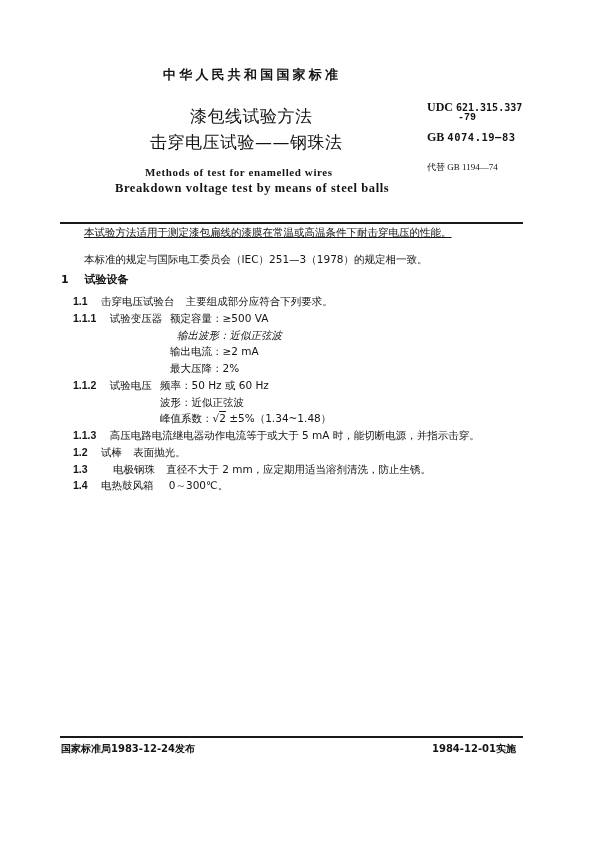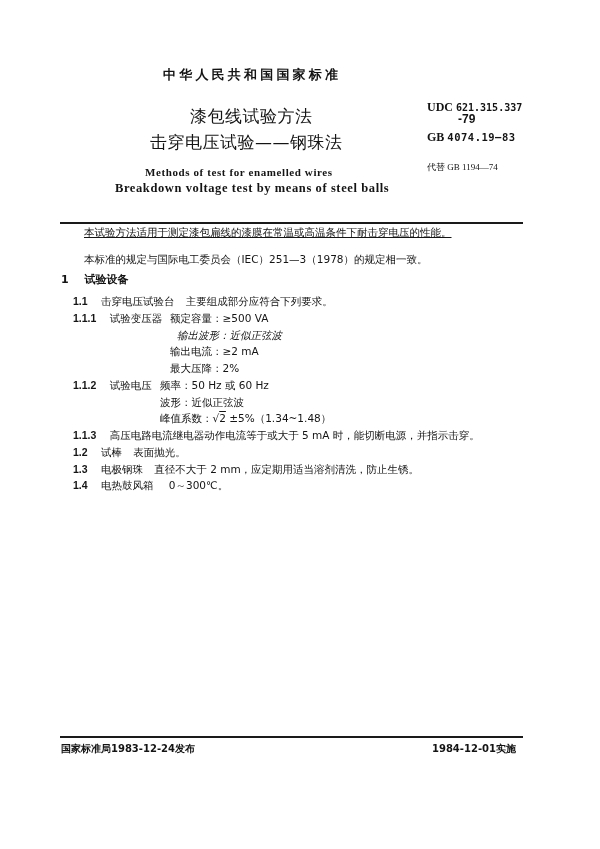--- a/index.html
+++ b/index.html
@@ -7,21 +7,21 @@
          font-family: "DejaVu Serif", "Liberation Serif", serif; color: #141414; }
   .abs { position: absolute; white-space: nowrap; line-height: 1; }
   .hdr { left: 163px; top: 68px; font-size: 13px; font-weight: bold; letter-spacing: 3.2px;
          font-family: "DejaVu Sans", sans-serif; }
   .title1 { left: 190px; top: 108px; font-size: 17px; letter-spacing: 0.5px; font-family: "DejaVu Sans", sans-serif; }
   .title2 { left: 150px; top: 134px; font-size: 17px; letter-spacing: 0.5px; font-family: "DejaVu Sans", sans-serif; }
   .en1 { left: 145px; top: 167px; font-size: 11px; font-weight: bold; font-family: "Liberation Serif", serif; letter-spacing: 0.6px; }
   .en2 { left: 115px; top: 182px; font-size: 12.5px; font-weight: bold; font-family: "Liberation Serif", serif; letter-spacing: 0.6px; }
   .udc { left: 427px; top: 101px; font-size: 12px; font-weight: bold; font-family: "Liberation Serif", serif; }
   .udc .num { font-family: "DejaVu Sans Mono", monospace; font-size: 10px; }
-  .udc2 { left: 458px; top: 113px; font-size: 12px; font-weight: bold; font-family: Liberation Sans, sans-serif; }
+  .udc2 { left: 458px; top: 113px; font-size: 10px; font-weight: bold; font-family: Liberation Mono, monospace; }
   .gb { left: 427px; top: 131px; font-size: 12px; font-weight: bold; font-family: "Liberation Serif", serif; }
   .gb .num { font-family: "DejaVu Sans Mono", monospace; font-size: 10.5px; letter-spacing: 0.5px; }
   .repl { left: 427px; top: 163px; font-size: 9px; font-family: "Liberation Serif", serif; text-align: center; }
   .rule { position: absolute; left: 60px; width: 463px; height: 2px; background: #1a1a1a; }
   .body { font-size: 10.5px; font-family: "DejaVu Sans", sans-serif; }
   .num-b { font-weight: bold; font-family: "Liberation Sans", sans-serif; }
   .sec1 { font-size: 11px; font-weight: bold; font-family: "DejaVu Sans", sans-serif; }
   .foot { font-size: 10px; font-weight: bold; font-family: "DejaVu Sans", sans-serif; }
   .overline { text-decoration: overline; }
 </style>
@@ -88,21 +88,21 @@
   </div>
 
   <div class="abs body" style="left:73px; top:447px;">
     <span class="num-b">1.2</span>
     <span style="margin-left:10px;">试棒</span>
     <span style="margin-left:8px;">表面抛光。</span>
   </div>
 
   <div class="abs body" style="left:73px; top:464px;">
     <span class="num-b">1.3</span>
-    <span style="margin-left:10px;">电极钢珠</span>
+    <span style="margin-left:22px;">电极钢珠</span>
     <span style="margin-left:8px;">直径不大于 2 mm，应定期用适当溶剂清洗，防止生锈。</span>
   </div>
 
   <div class="abs body" style="left:73px; top:480px;">
     <span class="num-b">1.4</span>
     <span style="margin-left:10px;">电热鼓风箱</span>
     <span style="margin-left:12px;">0～300℃。</span>
   </div>
 
   <div class="rule" style="top:736px;"></div>

